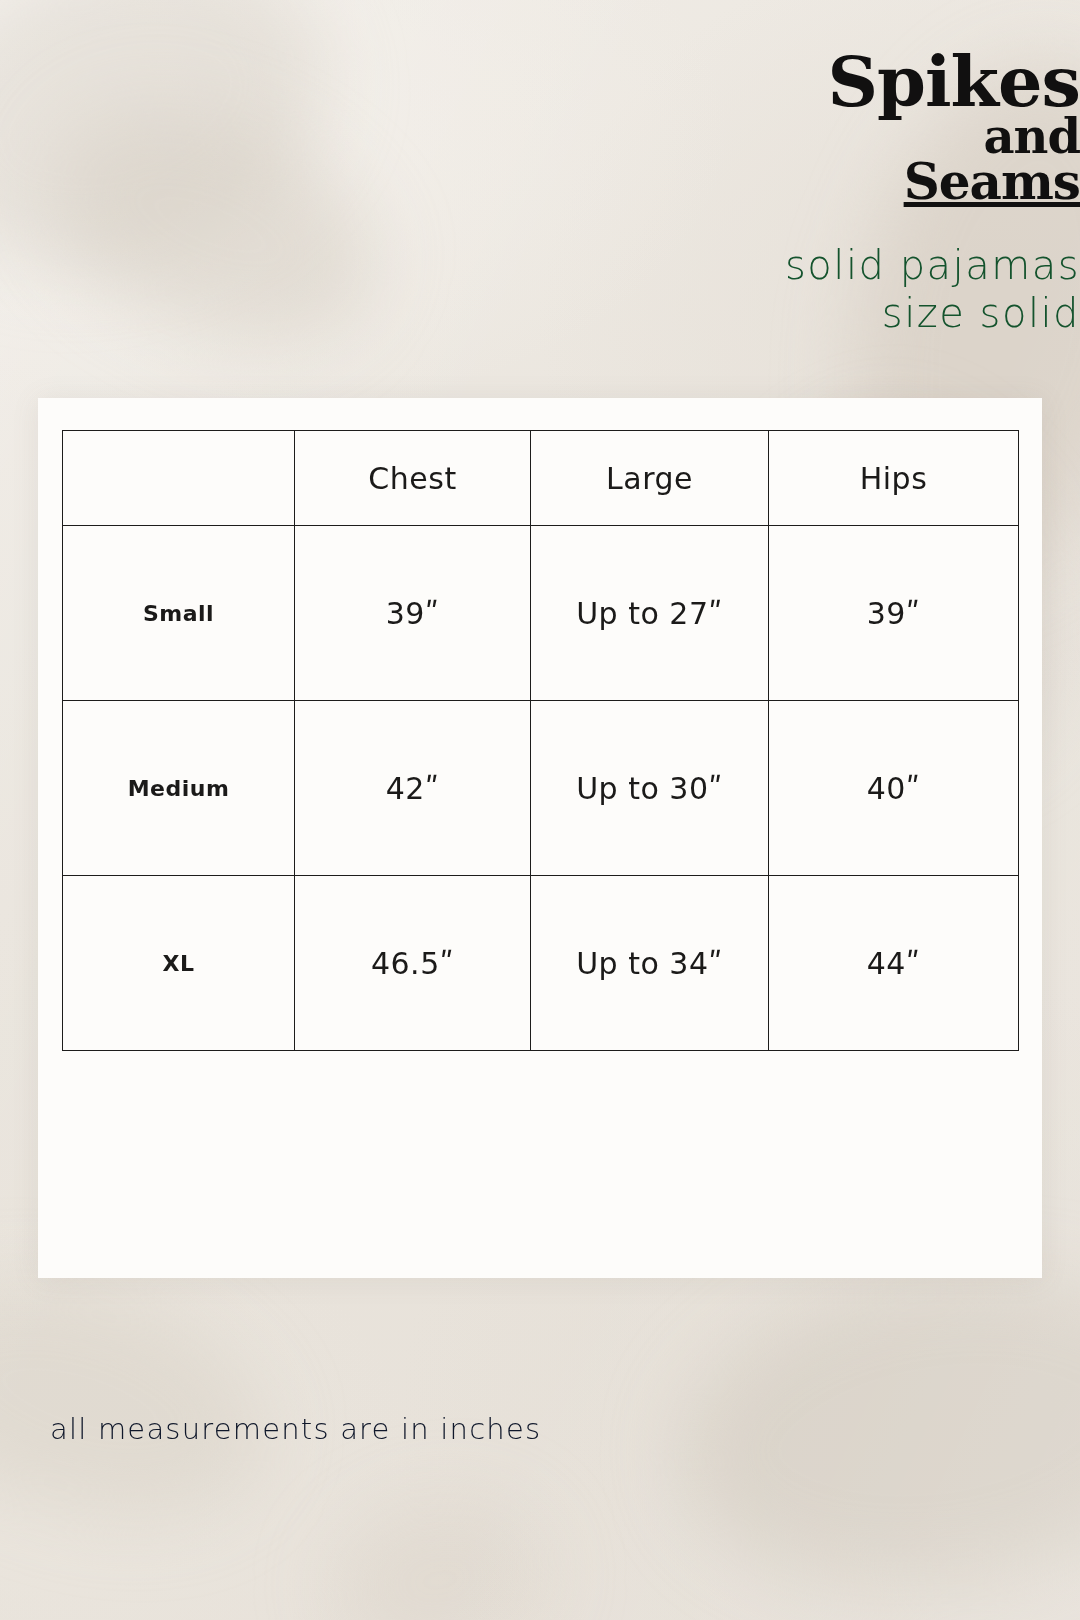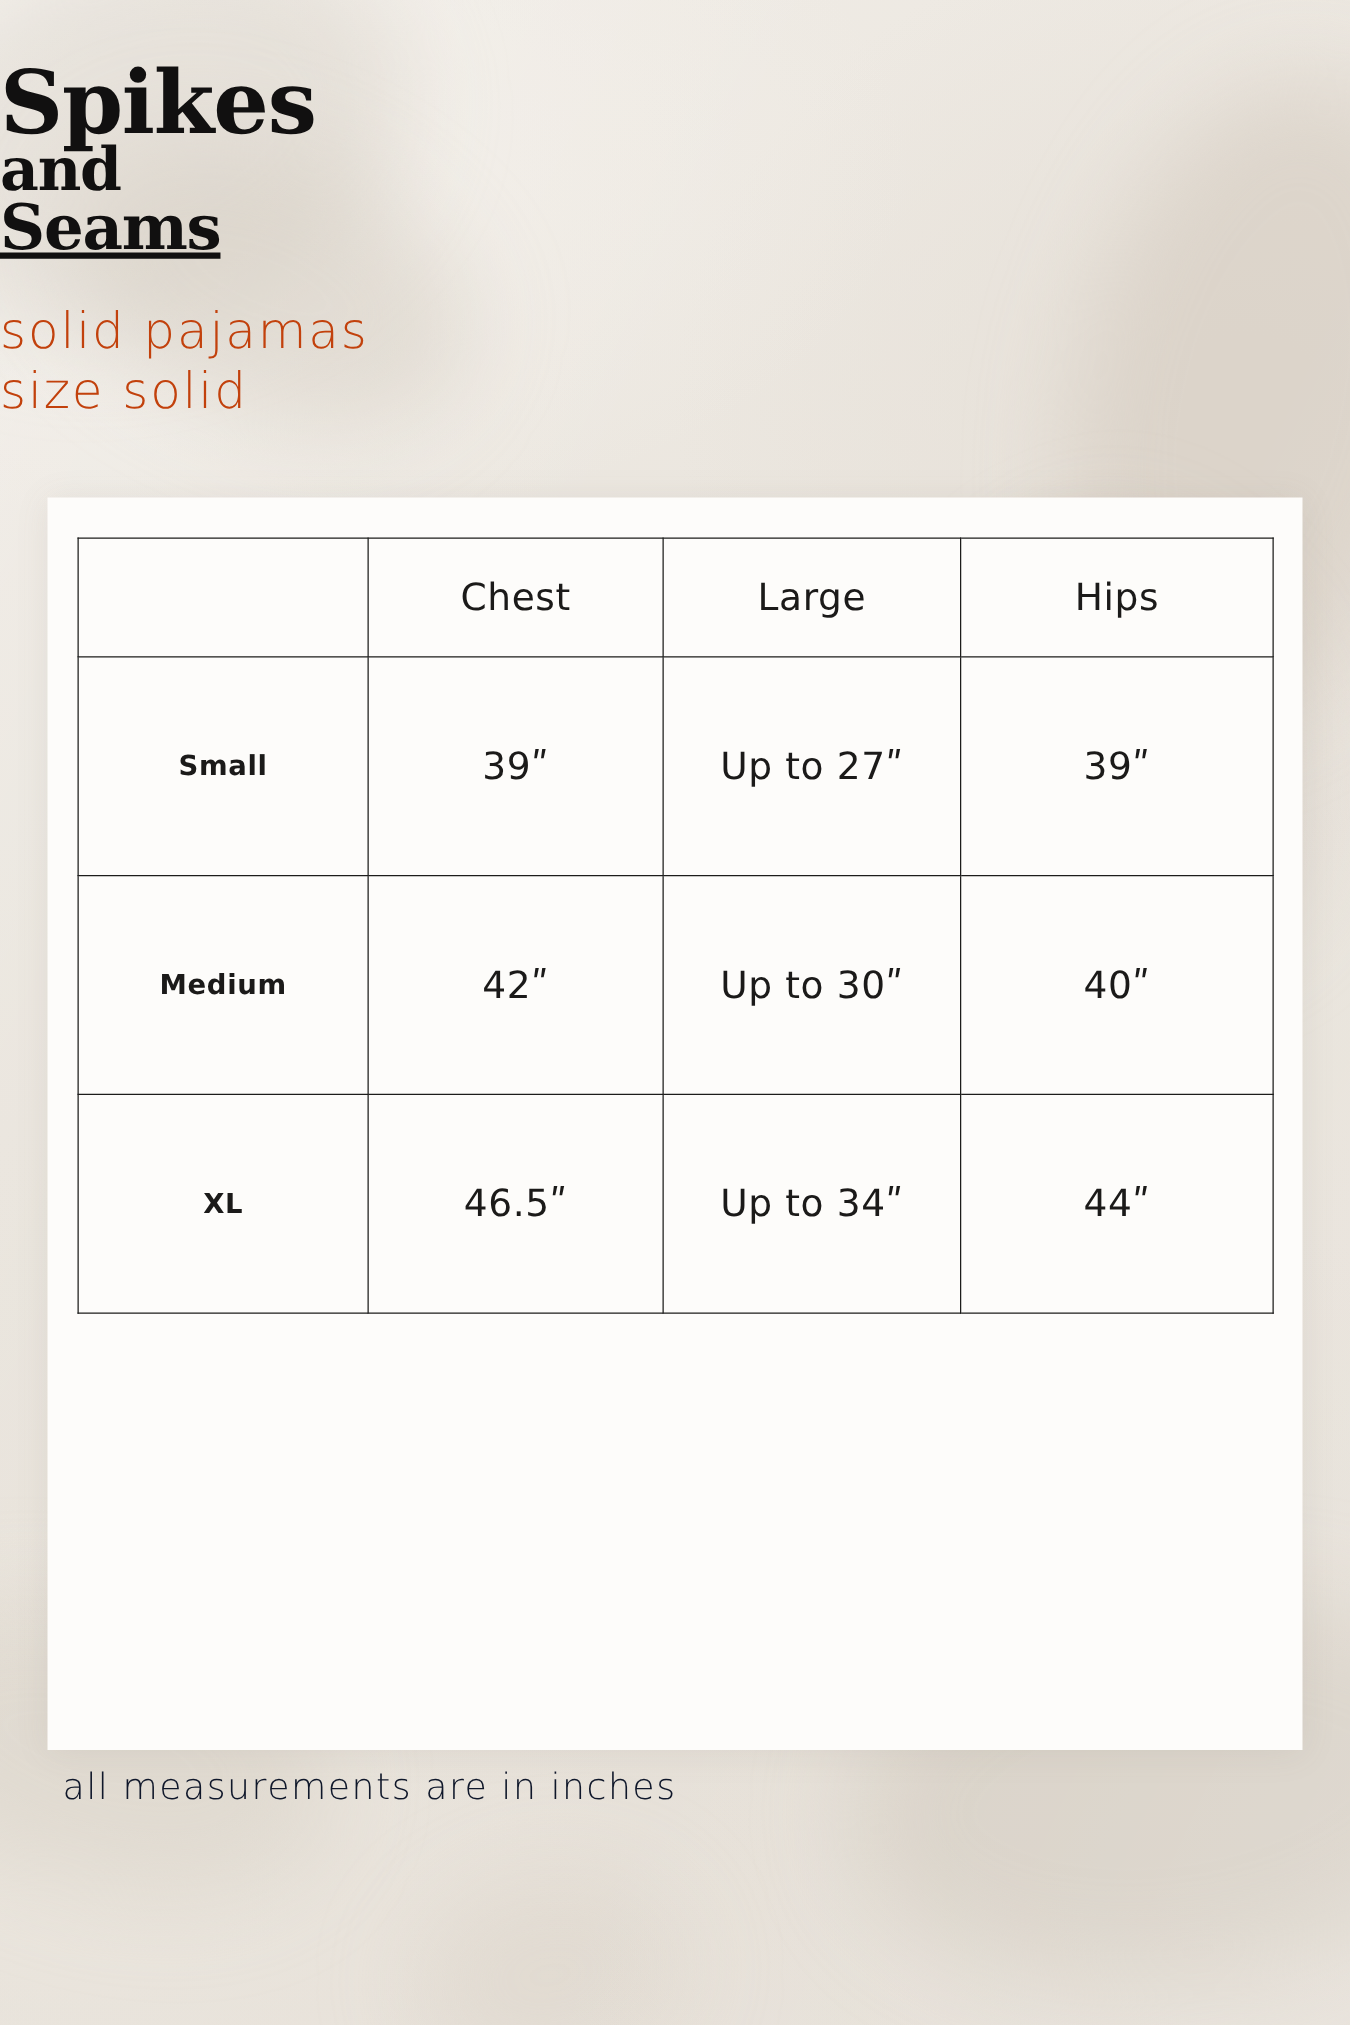--- a/index.html
+++ b/index.html
@@ -43,54 +43,54 @@
     position: absolute;
     inset: 0;
     background: linear-gradient(115deg, rgba(255,255,255,0.22) 0%, rgba(255,255,255,0) 38%, rgba(255,255,255,0) 62%, rgba(255,255,255,0.14) 100%);
     pointer-events: none;
   }
 
   
   .header {
     position: absolute;
     top: 0; left: 0; right: 0;
-    text-align: left;
+    text-align: right;
     padding-top: 50px;
   }
   .brand {
     font-family: "DejaVu Serif", serif;
     font-weight: bold;
     font-size: 68px;
     line-height: 0.92;
     color: #111010;
     letter-spacing: -1px;
   }
   .brand span { display: block; }
   .brand .l1 { font-size: 70px; }
   .brand .l2 { font-size: 48px; }
   .brand .l3 { font-size: 50px; text-decoration: underline; }
 
   .subtitle {
     margin-top: 36px;
     font-family: "DejaVu Sans", sans-serif;
     font-size: 40px;
     line-height: 1.22;
-    color: #c2410c;
+    color: #14532d;
     letter-spacing: 1.5px;
     font-weight: 300;
   }
   .subtitle span { display: block; }
 
   
   .card {
     position: absolute;
     left: 38px;
     top: 398px;
     width: 1004px;
-    height: 1002px;
+    height: 880px;
     background: #fdfcfa;
     box-shadow: 0 2px 26px rgba(120,110,100,0.10);
   }
 
   table.size-table {
     position: absolute;
     left: 24px;
     top: 32px;
     width: 956px;
     border-collapse: collapse;

